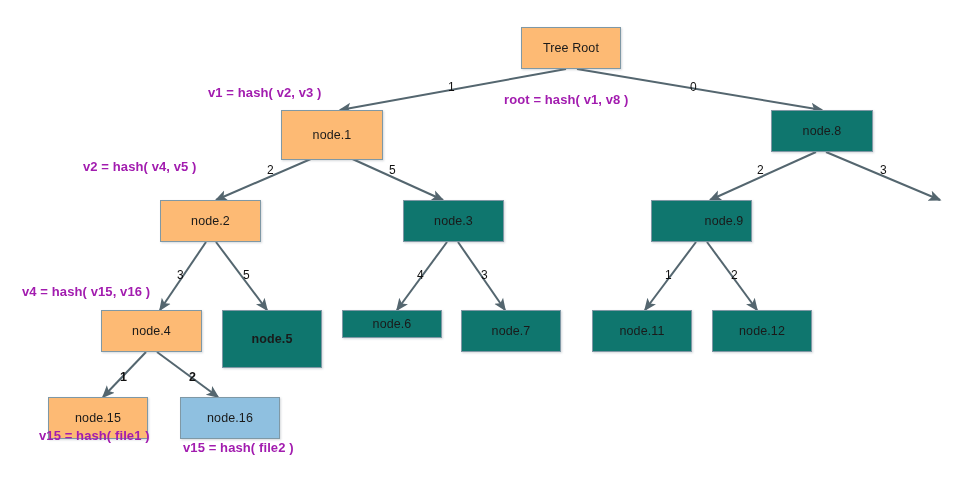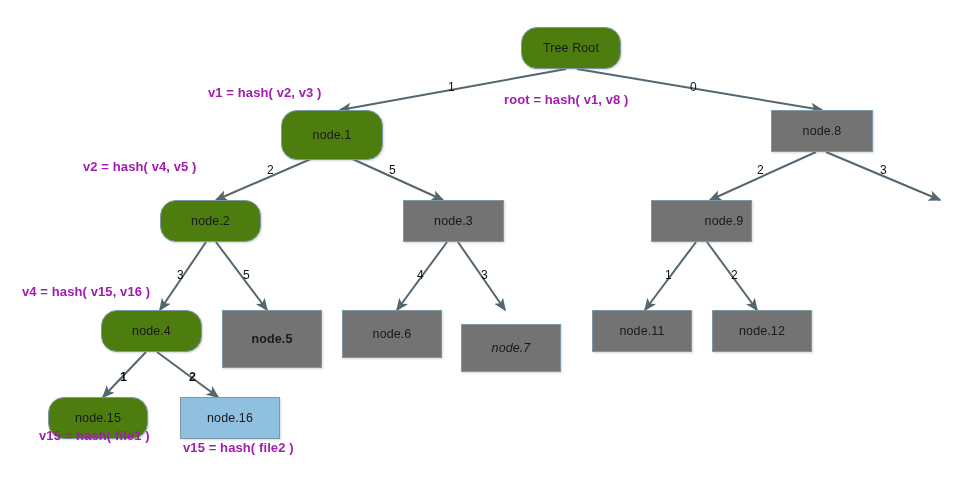--- a/index.html
+++ b/index.html
@@ -31,22 +31,22 @@
     justify-content: center;
     font-size: 12.5px;
     color: #1a1a1a;
     letter-spacing: 0.1px;
     box-shadow: 1px 1px 2px rgba(120,130,140,0.30);
   }
   .node-label {
     pointer-events: none;
     white-space: nowrap;
   }
-  .fill-pink  { background: #4d7c0f; border-radius: 16px; }
-  .fill-grey  { background: #737373; }
+  .fill-pink  { background: #fdba74; }
+  .fill-grey  { background: #0f766e; }
   .fill-blue  { background: #8fc0e0; }
 
   .annot {
     position: absolute;
     font-size: 13px;
     font-weight: bold;
     color: #a21caf;
     white-space: nowrap;
     letter-spacing: 0.1px;
   }
@@ -105,24 +105,24 @@
       </div>
       <div class="node-box fill-grey" style="left: 651px; top: 200px; width: 101px; height: 42px; padding-left: 45px;">
         <span class="node-label">node.9</span>
       </div>
       <div class="node-box fill-pink" style="left: 101px; top: 310px; width: 101px; height: 42px;">
         <span class="node-label">node.4</span>
       </div>
       <div class="node-box fill-grey" style="left: 222px; top: 310px; width: 100px; height: 58px; font-weight: bold;">
         <span class="node-label">node.5</span>
       </div>
-      <div class="node-box fill-grey" style="left: 342px; top: 310px; width: 100px; height: 48px;">
+      <div class="node-box fill-grey" style="left: 342px; top: 310px; width: 100px; height: 28px;">
         <span class="node-label">node.6</span>
       </div>
-      <div class="node-box fill-grey" style="left: 461px; top: 324px; width: 100px; height: 48px; font-style: italic;">
+      <div class="node-box fill-grey" style="left: 461px; top: 310px; width: 100px; height: 42px;">
         <span class="node-label">node.7</span>
       </div>
       <div class="node-box fill-grey" style="left: 592px; top: 310px; width: 100px; height: 42px;">
         <span class="node-label">node.11</span>
       </div>
       <div class="node-box fill-grey" style="left: 712px; top: 310px; width: 100px; height: 42px;">
         <span class="node-label">node.12</span>
       </div>
       <div class="node-box fill-pink" style="left: 48px; top: 397px; width: 100px; height: 42px;">
         <span class="node-label">node.15</span>

